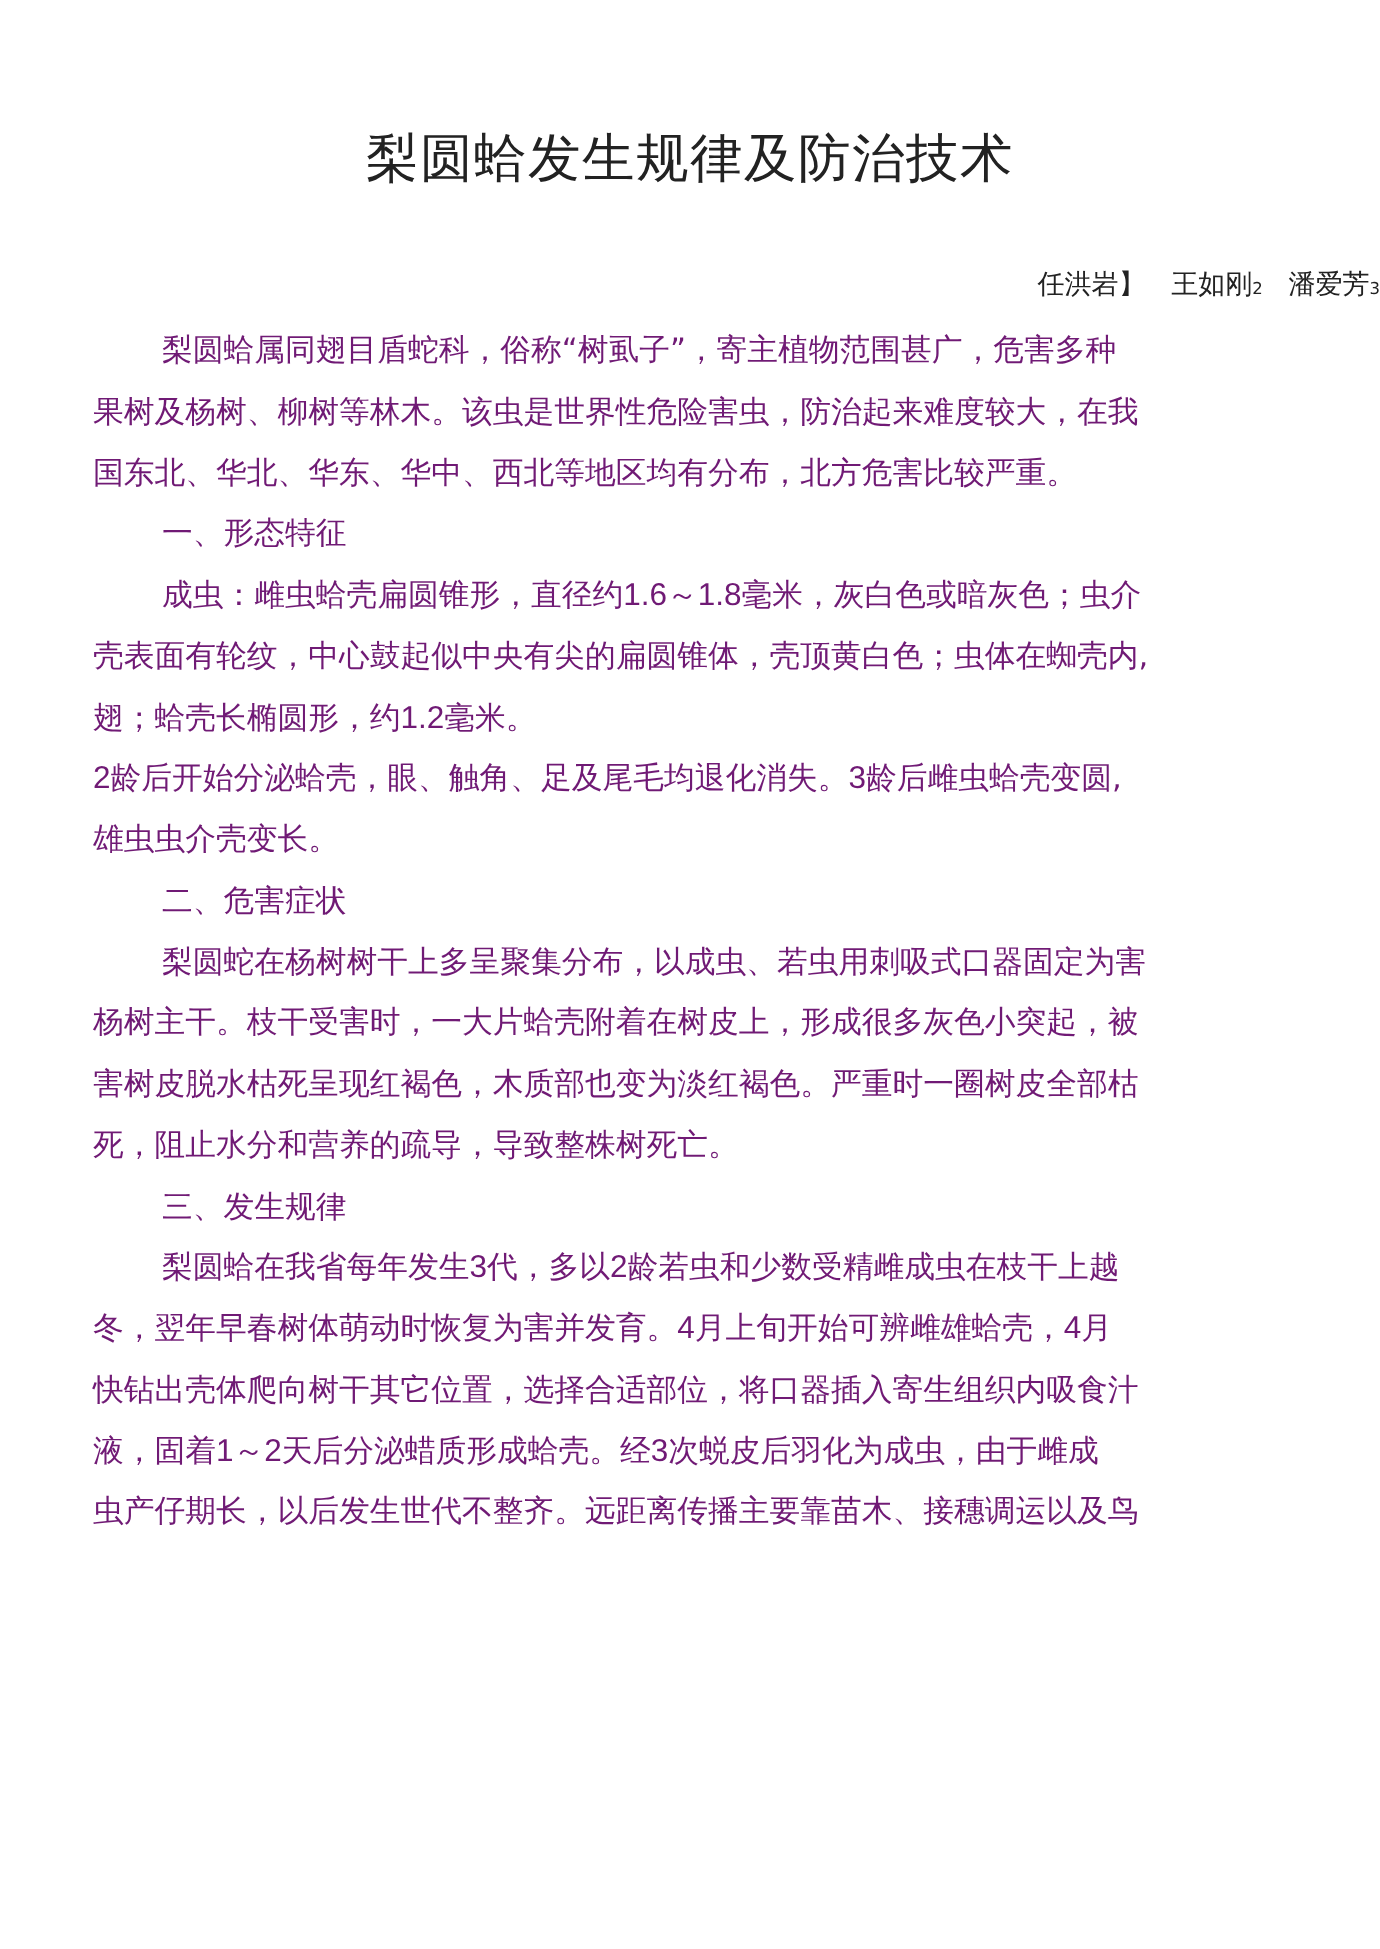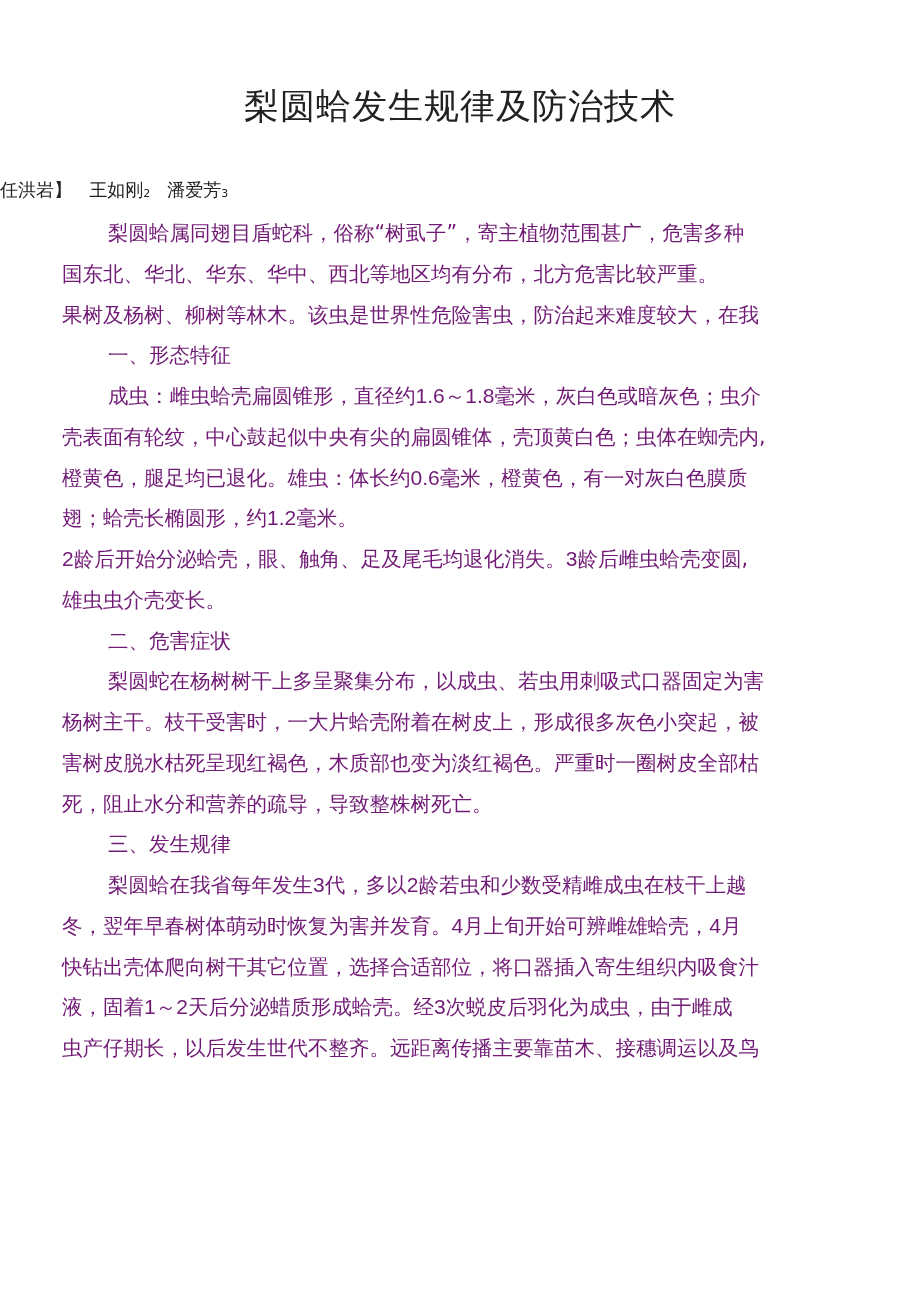--- a/index.html
+++ b/index.html
@@ -32,21 +32,21 @@
     font-weight: 300;
     letter-spacing: 1px;
     line-height: 48px;
     color: #222;
   }
   .authors {
     position: absolute;
     top: 177px;
     left: 0;
     width: 920px;
-    text-align: left;
+    text-align: right;
     font-size: 18px;
     line-height: 26px;
     color: #222;
   }
   .authors .sub {
     font-size: 11px;
     vertical-align: baseline;
     position: relative;
     top: 1px;
   }
@@ -81,26 +81,25 @@
   <div class="authors">
     <span>任洪岩</span><span>】</span>
     &nbsp;
     <span>王如刚</span><span class="sub">2</span>
     &nbsp;
     <span>潘爱芳</span><span class="sub">3</span>
   </div>
 
   <div class="body-text" id="body-text">
       <div class="line indent">梨圆蛤属同翅目盾蛇科，俗称“树虱子”，寄主植物范围甚广，危害多种</div>
+      <div class="line">果树及杨树、柳树等林木。该虫是世界性危险害虫，防治起来难度较大，在我</div>
       <div class="line">国东北、华北、华东、华中、西北等地区均有分布，北方危害比较严重。</div>
-      <div class="line">果树及杨树、柳树等林木。该虫是世界性危险害虫，防治起来难度较大，在我</div>
       <div class="line indent">一、形态特征</div>
       <div class="line indent">成虫：雌虫蛤壳扁圆锥形，直径约<span class="num">1.6</span>～<span class="num">1.8</span>毫米，灰白色或暗灰色；虫介</div>
       <div class="line">壳表面有轮纹，中心鼓起似中央有尖的扁圆锥体，壳顶黄白色；虫体在蜘壳内,</div>
-      <div class="line">橙黄色，腿足均已退化。雄虫：体长约<span class="num">0.6</span>毫米，橙黄色，有一对灰白色膜质</div>
       <div class="line">翅；蛤壳长椭圆形，约<span class="num">1.2</span>毫米。</div>
       <div class="line"><span class="num">2</span>龄后开始分泌蛤壳，眼、触角、足及尾毛均退化消失。<span class="num">3</span>龄后雌虫蛤壳变圆,</div>
       <div class="line">雄虫虫介壳变长。</div>
       <div class="line indent">二、危害症状</div>
       <div class="line indent">梨圆蛇在杨树树干上多呈聚集分布，以成虫、若虫用刺吸式口器固定为害</div>
       <div class="line">杨树主干。枝干受害时，一大片蛤壳附着在树皮上，形成很多灰色小突起，被</div>
       <div class="line">害树皮脱水枯死呈现红褐色，木质部也变为淡红褐色。严重时一圈树皮全部枯</div>
       <div class="line">死，阻止水分和营养的疏导，导致整株树死亡。</div>
       <div class="line indent">三、发生规律</div>
       <div class="line indent">梨圆蛤在我省每年发生<span class="num">3</span>代，多以<span class="num">2</span>龄若虫和少数受精雌成虫在枝干上越</div>

